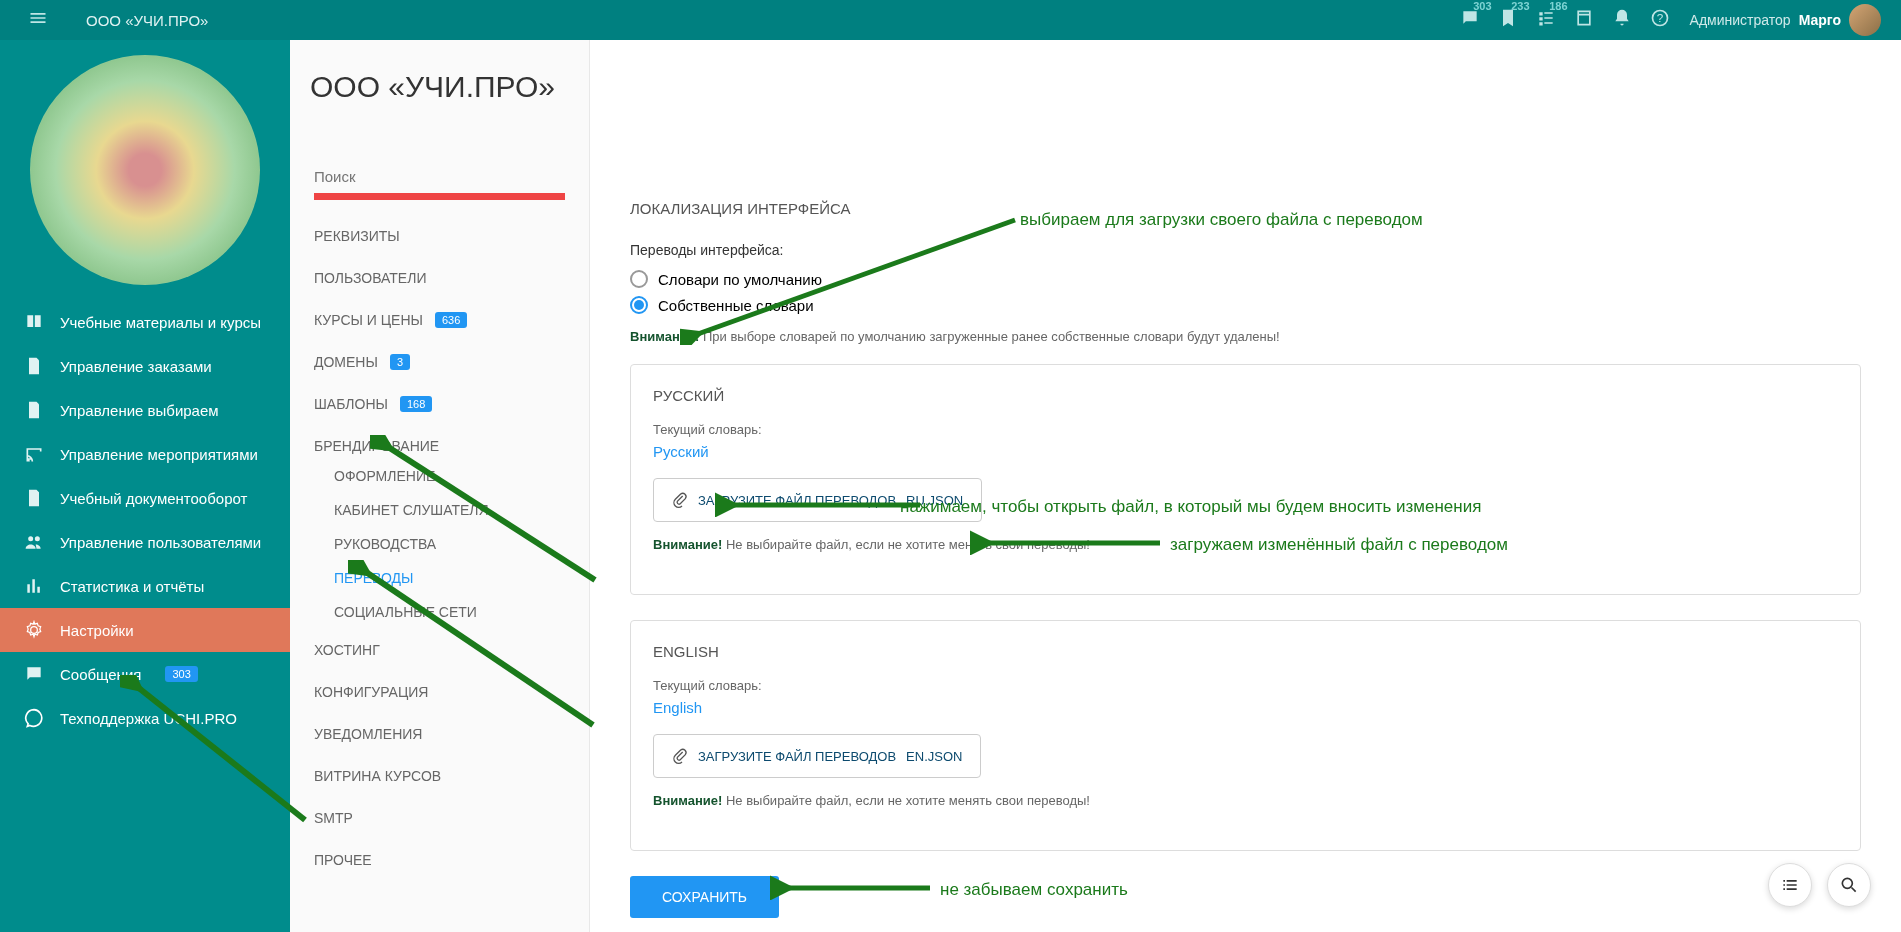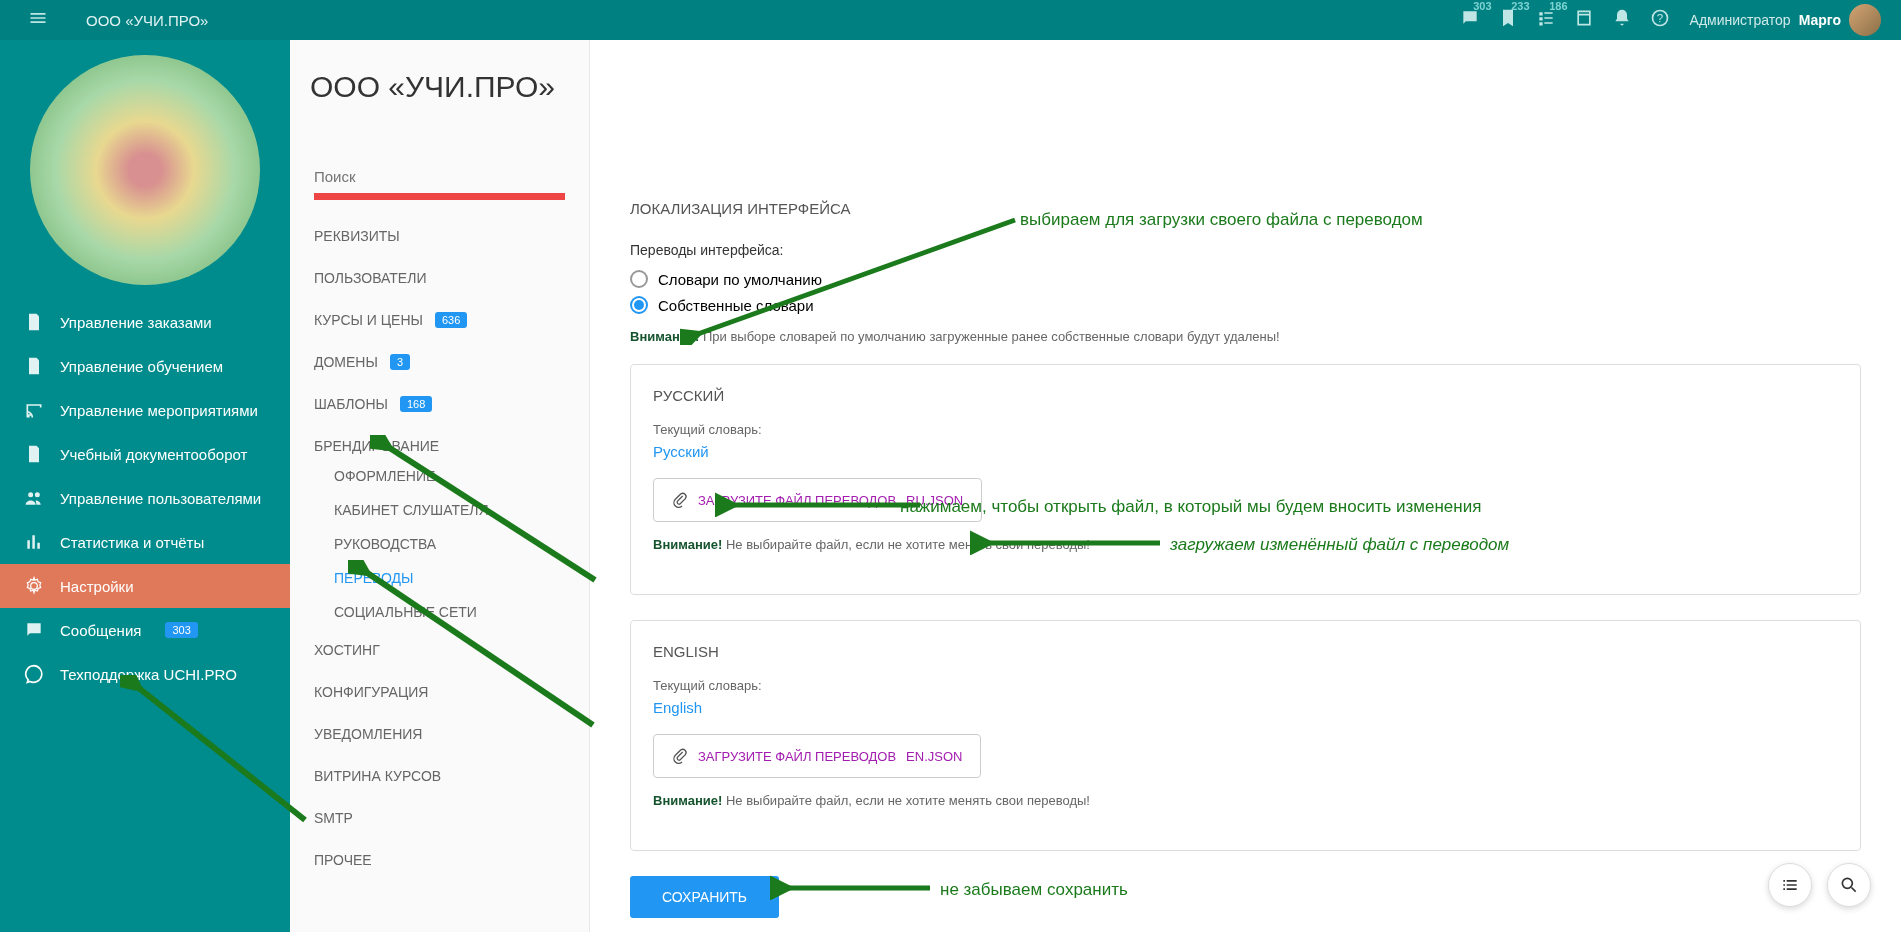--- a/index.html
+++ b/index.html
@@ -54,21 +54,21 @@
 .radio-outer.checked { border-color: #2196f3; }
 .radio-inner { width: 10px; height: 10px; background: #2196f3; border-radius: 50%; }
 .warning-line { font-size: 13px; margin-bottom: 20px; }
 .warning-line .warn { color: #14532d; font-weight: bold; }
 .warning-line .msg { color: #666; }
 
 .lang-panel { border: 1px solid #ddd; border-radius: 4px; padding: 22px; margin-bottom: 25px; }
 .lang-name { font-size: 15px; text-transform: uppercase; color: #555; margin-bottom: 18px; }
 .cur-dict-label { font-size: 13px; color: #666; margin-bottom: 6px; }
 .cur-dict-link { color: #2196f3; font-size: 15px; cursor: pointer; display: inline-block; margin-bottom: 18px; }
-.upload-btn { border: 1px solid #ccc; border-radius: 4px; padding: 12px 18px; display: inline-flex; align-items: center; gap: 10px; cursor: pointer; font-size: 13px; color: #a21caf; text-transform: uppercase; margin-bottom: 15px; background: #fff; }
+.upload-btn { border: 1px solid #ccc; border-radius: 4px; padding: 12px 18px; display: inline-flex; align-items: center; gap: 10px; cursor: pointer; font-size: 13px; color: #0c4a6e; text-transform: uppercase; margin-bottom: 15px; background: #fff; }
 .upload-btn svg { width: 16px; height: 18px; fill: #555; }
 .upload-btn .fn { text-transform: none; }
 
 .save-btn { background: #2196f3; color: #fff; border: none; padding: 13px 32px; font-size: 14px; text-transform: uppercase; cursor: pointer; border-radius: 3px; }
 
 
 .ann-text { position: absolute; color: #1b7a1b; font-size: 17px; pointer-events: none; }
 .ann-arrow { position: absolute; pointer-events: none; }
 
 
@@ -130,29 +130,35 @@
   </div>
 </div>
 
 <div class="sidebar">
   <div class="sidebar-logo">
     <div class="logo-placeholder"></div>
   </div>
   <ul class="sidebar-nav" id="sidebar-nav">
       <li>
         <svg viewBox="0 0 24 24">
+          <path d="M4 4h7v14H4zM13 4h7v14h-7z"></path>
+        </svg>
+        <span>Учебные материалы и курсы</span>
+      </li>
+      <li>
+        <svg viewBox="0 0 24 24">
           <path d="M6 2h9l3 3v17H6z"></path>
         </svg>
         <span>Управление заказами</span>
       </li>
       <li>
         <svg viewBox="0 0 24 24">
           <path d="M6 2h9l3 3v17H6z"></path>
         </svg>
-        <span>Управление обучением</span>
+        <span>Управление выбираем</span>
       </li>
       <li>
         <svg viewBox="0 0 24 24">
           <path d="M3 5h18v4h-2V7H5v10h4v2H3zM3 17a4 4 0 014 4H3zM3 13a8 8 0 018 8H9a6 6 0 00-6-6z"></path>
         </svg>
         <span>Управление мероприятиями</span>
       </li>
       <li>
         <svg viewBox="0 0 24 24">
           <path d="M6 2h9l3 3v17H6zM8 10h8v1H8zM8 13h8v1H8z"></path>
@@ -319,21 +325,21 @@
 <div class="ann-text" style="left:900px; top:497px;">нажимаем, чтобы открыть файл, в который мы будем вносить изменения</div>
 <svg class="ann-arrow" style="left:715px; top:492px; width:210px; height:25px;">
   <defs>
       <marker id="ah2" markerWidth="12" markerHeight="12" refX="2" refY="6" orient="auto">
         <path d="M12 0 L0 6 L12 12 z" fill="#1b7a1b"></path>
       </marker>
     </defs>
   <line x1="205" y1="13" x2="15" y2="13" stroke="#1b7a1b" stroke-width="5" marker-end="url(#ah2)"></line>
 </svg>
 
-<div class="ann-text" style="left:1170px; top:535px;font-style:italic;">загружаем изменённый файл с переводом</div>
+<div class="ann-text" style="left:1170px; top:535px;">загружаем изменённый файл с переводом</div>
 <svg class="ann-arrow" style="left:970px; top:530px; width:195px; height:25px;">
   <defs>
       <marker id="ah3" markerWidth="12" markerHeight="12" refX="2" refY="6" orient="auto">
         <path d="M12 0 L0 6 L12 12 z" fill="#1b7a1b"></path>
       </marker>
     </defs>
   <line x1="190" y1="13" x2="15" y2="13" stroke="#1b7a1b" stroke-width="5" marker-end="url(#ah3)"></line>
 </svg>
 
 <div class="ann-text" style="left:940px; top:880px;">не забываем сохранить</div>

